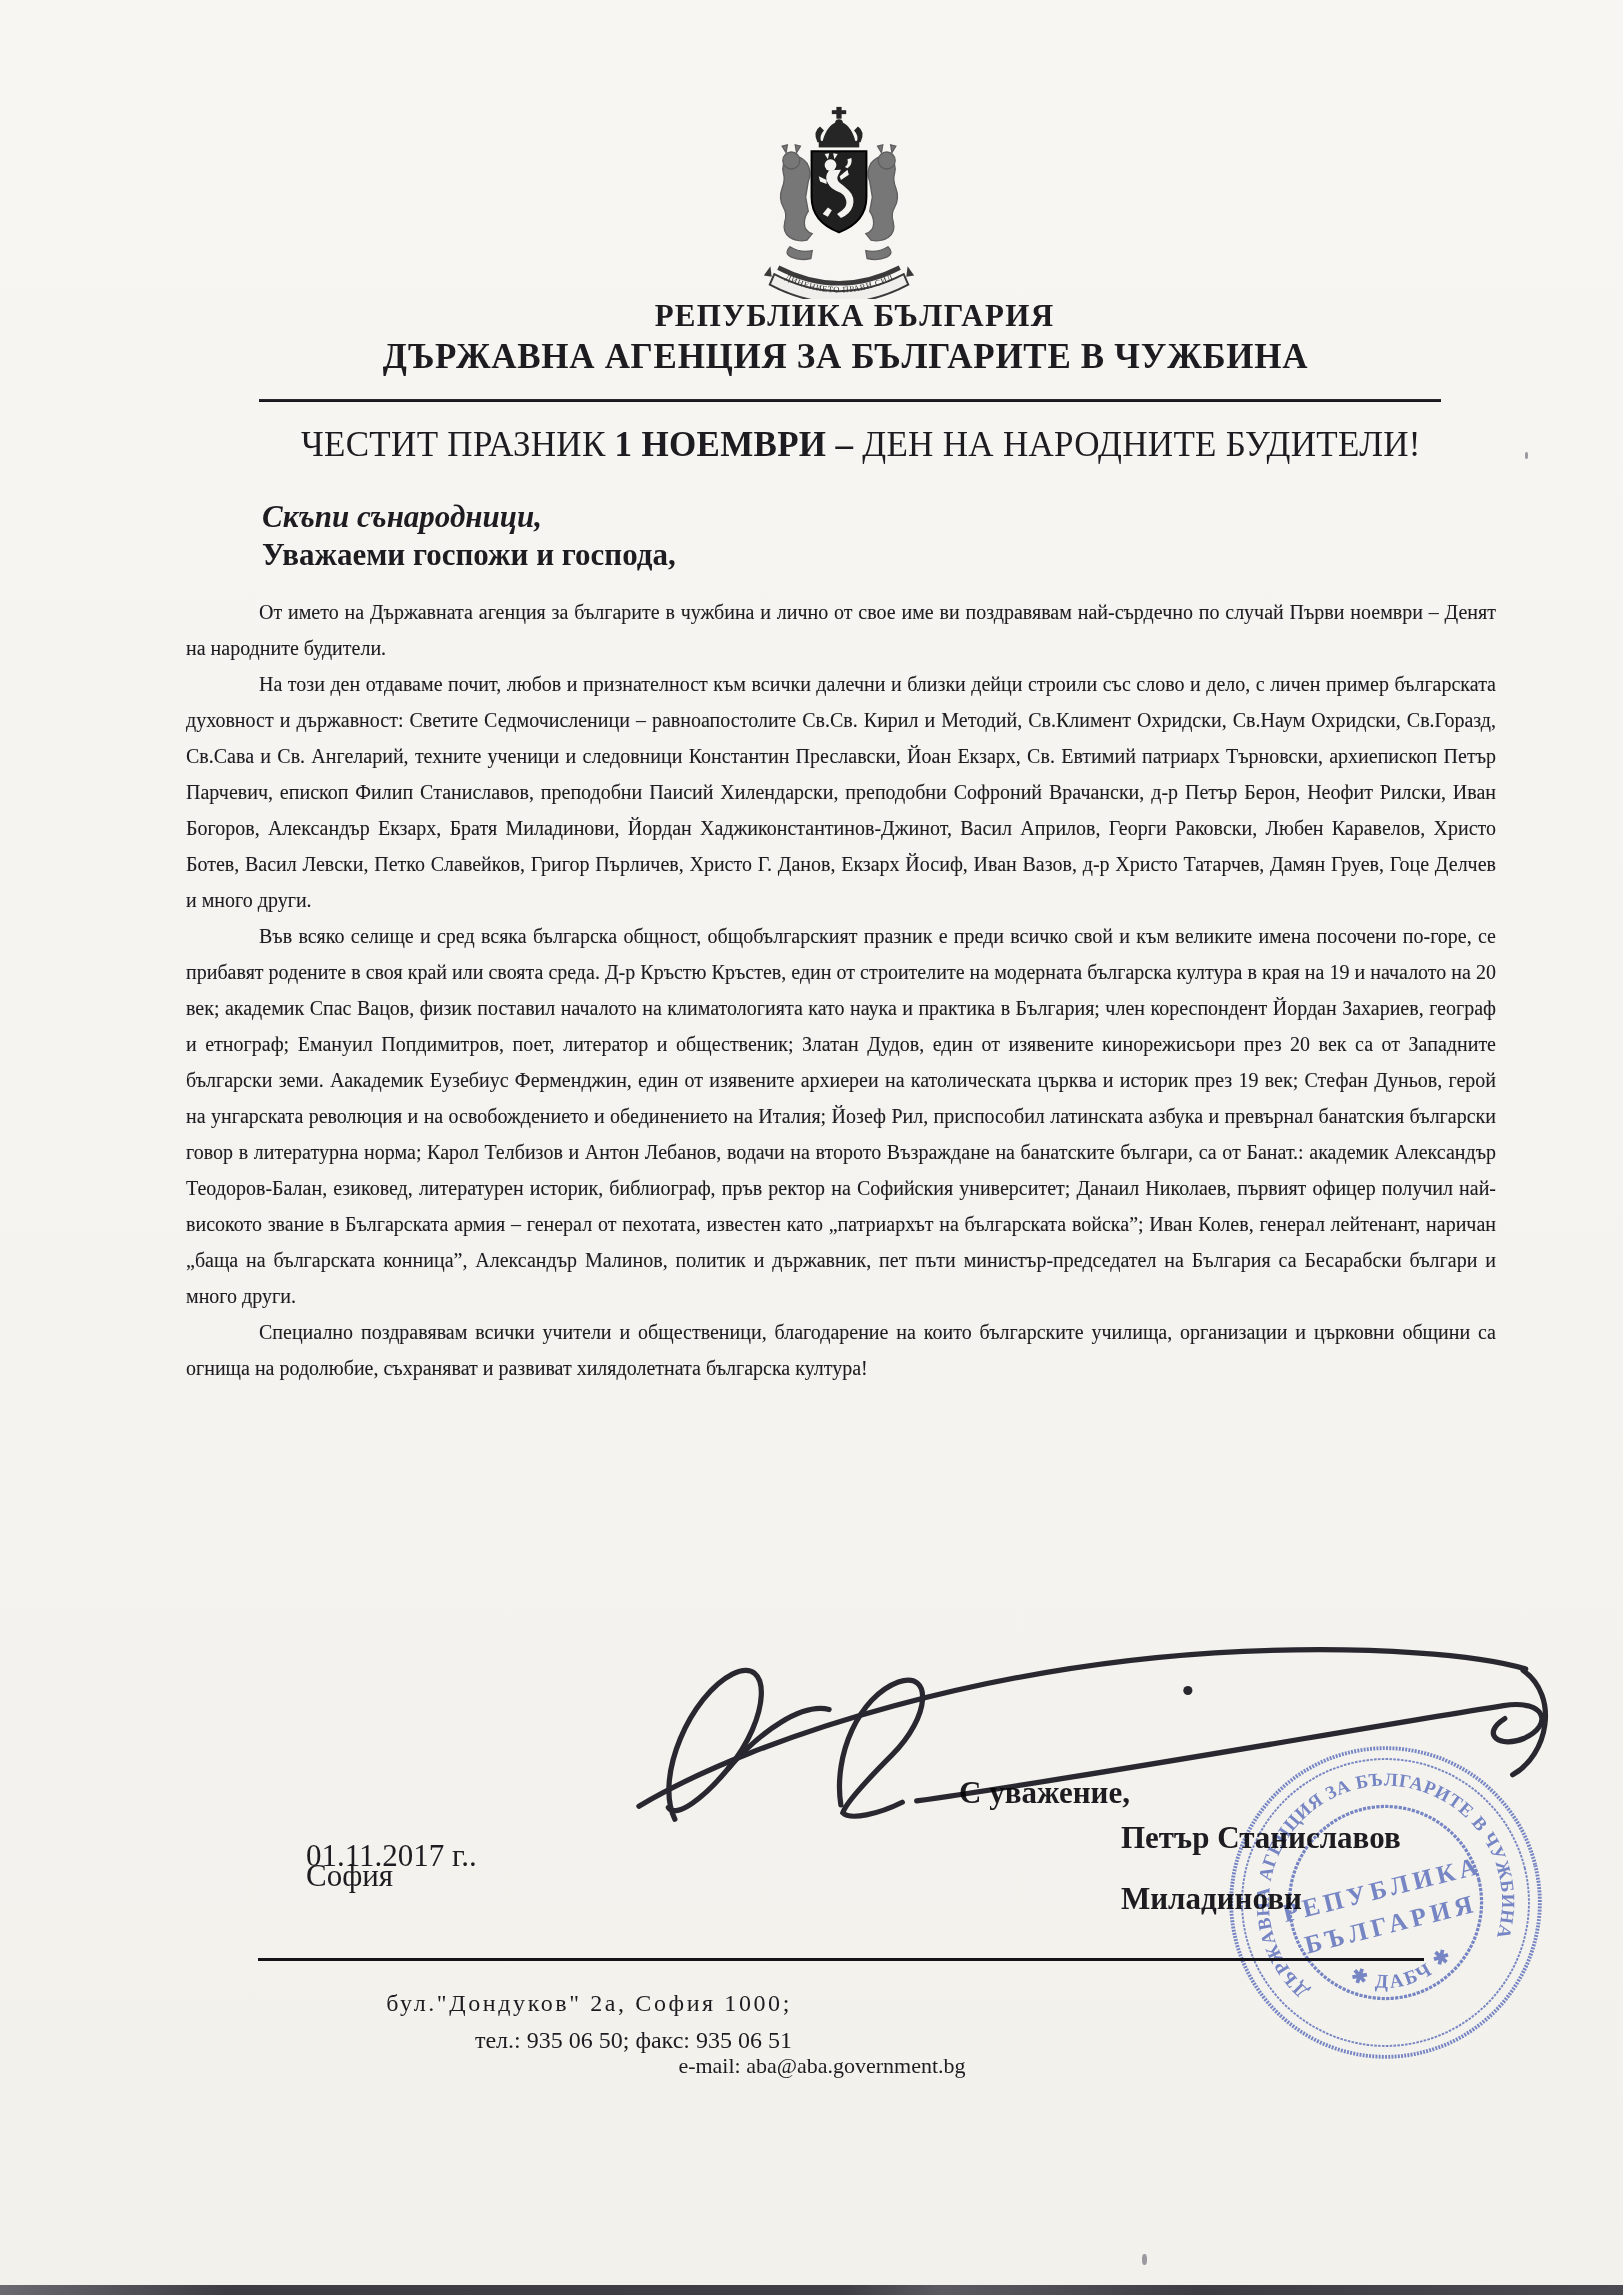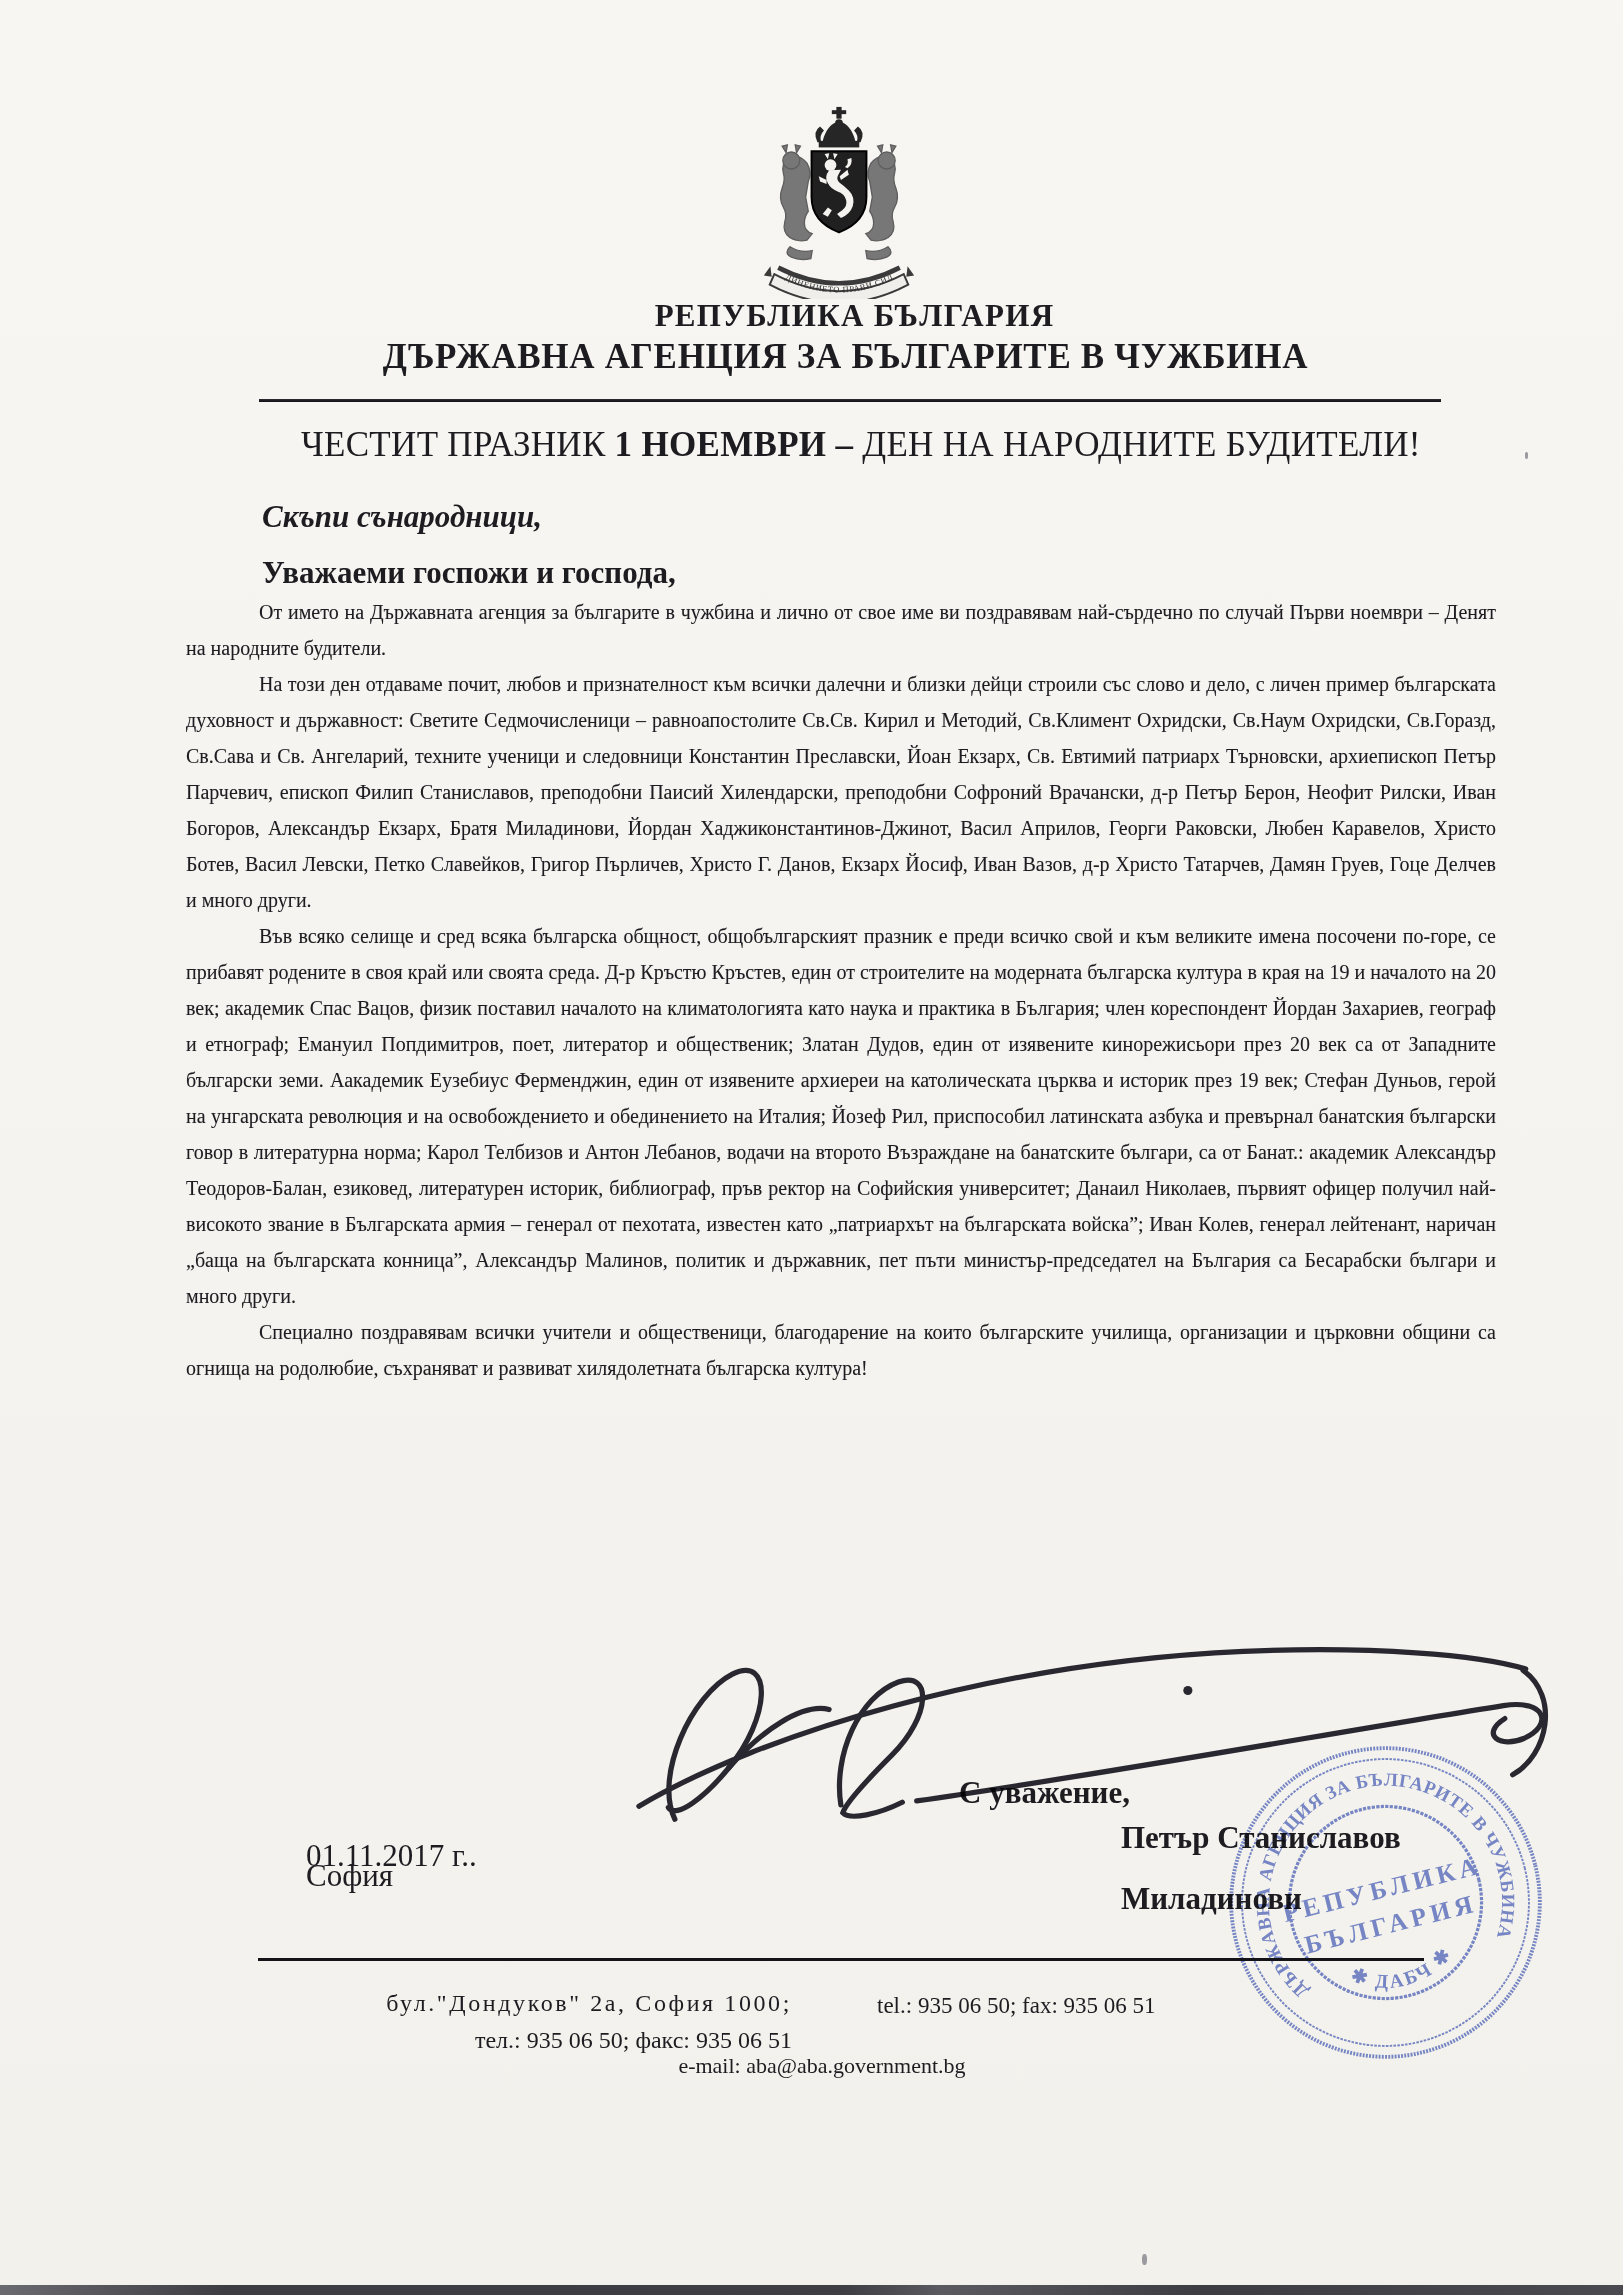--- a/index.html
+++ b/index.html
@@ -14,21 +14,21 @@
   }
   .abs{position:absolute;}
   .center{text-align:center;}
   .b{font-weight:bold;text-align:center;}
   #country-title{left:200px;top:298px;width:1309px;font-size:31px;font-weight:bold;letter-spacing:1.3px;}
   #agency-title{left:191px;top:337px;width:1309px;font-size:35px;font-weight:bold;letter-spacing:0.7px;}
   #header-rule{left:259px;top:399px;width:1182px;height:3.3px;background:linear-gradient(180deg,#2b2b33,#101014);}
   #letter-title{left:301px;top:425px;width:1113px;font-size:35px;letter-spacing:0.3px;white-space:nowrap;}
   .salutation{left:262px;width:785px;font-size:31px;font-weight:bold;}
   #salutation-1{top:499px;font-style:italic;}
-  #salutation-2{top:555px;}
+  #salutation-2{top:537px;}
   #letter-body{left:186px;top:594px;width:1310px;font-size:20px;line-height:36px;text-align:justify;text-shadow:0 0 0.7px rgba(20,20,30,.25);}
   #letter-body p{margin:0;text-indent:73px;}
   #closing-regards{left:959px;top:1775px;font-size:31px;font-weight:bold;}
   #signer-name{left:1121px;top:1820px;font-size:31px;font-weight:bold;}
   #signer-title{left:1121px;top:1881px;font-size:31px;font-weight:bold;}
   #dateline-city{left:306px;top:1858px;font-size:31px;}
   #dateline-date{left:306px;top:1838px;font-size:31px;}
   #footer-rule{left:258px;top:1958px;width:1166px;height:2.6px;background:#141418;}
   #address-bg{left:262px;top:1985px;width:530px;text-align:right;font-size:24px;line-height:37px;}
   #address-bg .spaced{letter-spacing:2.6px;}
@@ -146,21 +146,20 @@
     </g>
     <circle cx="935" cy="163" r="7" fill="#2b2a33"></circle>
   </svg>
 
   <div id="footer-rule" class="abs"></div>
   <div id="address-bg" class="abs">
     <div class="spaced">бул."Дондуков" 2а, София 1000;</div>
     <div>тел.: 935 06 50; факс: 935 06 51</div>
   </div>
   <div id="address-en" class="abs">
-    <div>tel.: 935 06 50; fax: 935 06 51</div>
   </div>
   <div id="email-line" class="abs">e-mail: aba@aba.government.bg</div>
 
   <div class="speck" style="left:1142px;top:2254px;width:4.6px;height:10.5px;"></div>
   <div class="speck" style="left:1525px;top:452px;width:2.6px;height:6.5px;"></div>
   <div id="scanner-edge" class="abs"></div>
 </div>
 
 
 </body></html>

